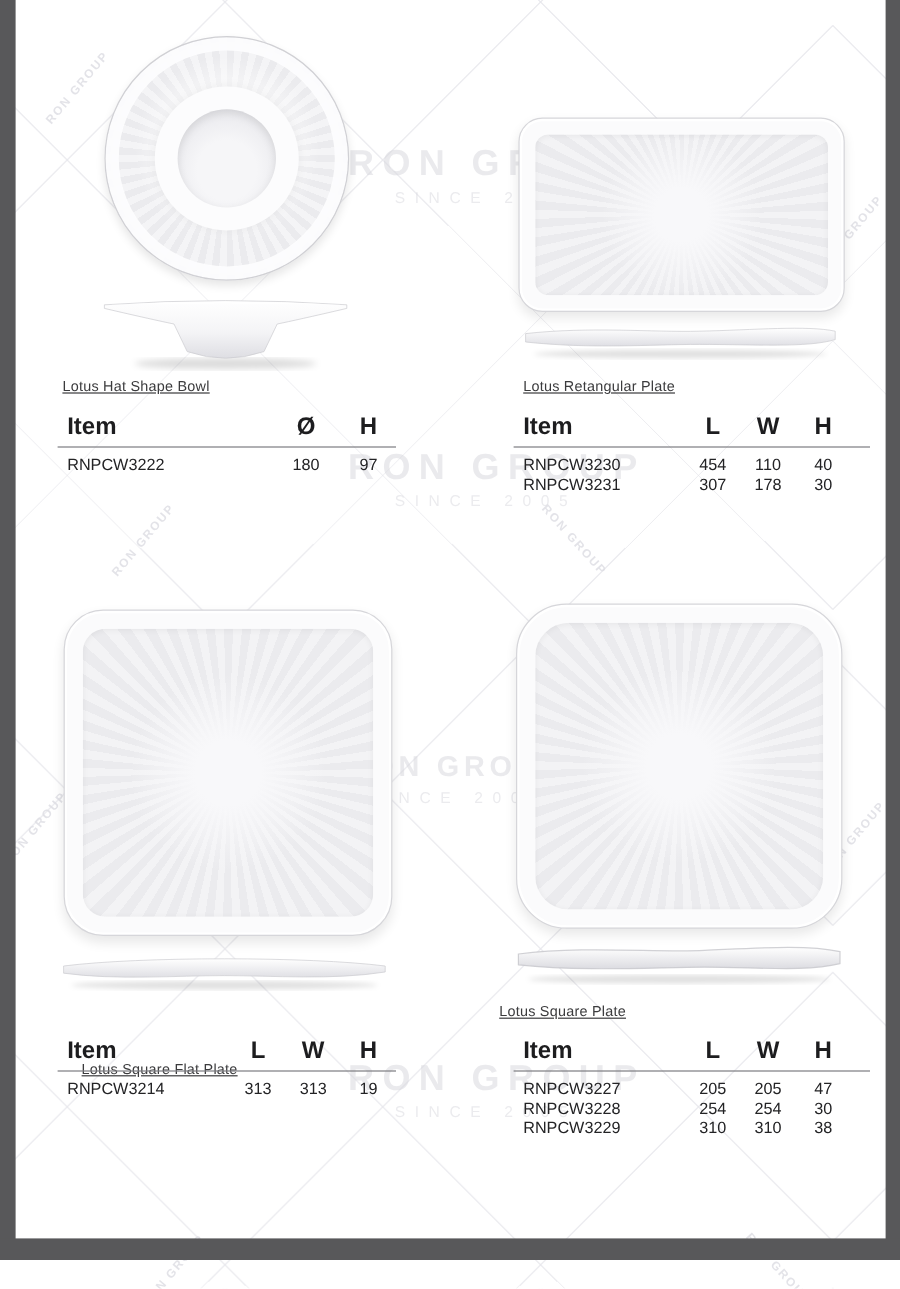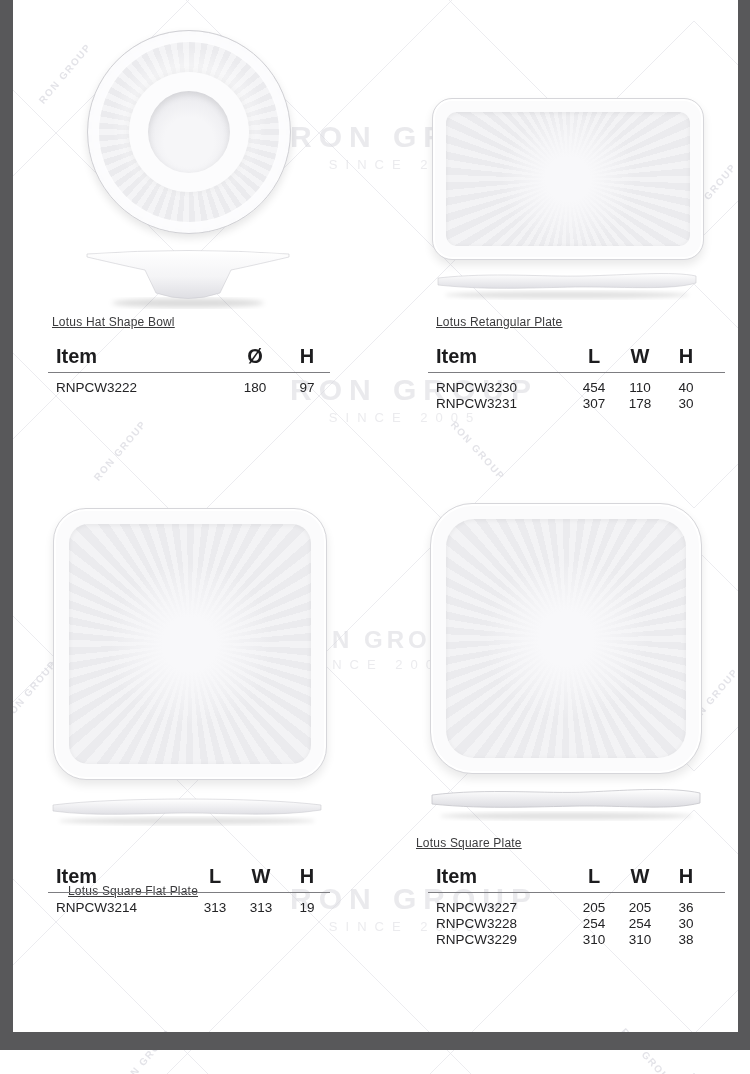--- a/index.html
+++ b/index.html
@@ -284,21 +284,21 @@
       <span class="item">Item</span>
       <span class="num">L</span>
       <span class="num">W</span>
       <span class="num">H</span>
     </div>
     <div class="rule"></div>
     <div class="grid4 trow">
       <span class="item">RNPCW3227</span>
       <span class="num">205</span>
       <span class="num">205</span>
-      <span class="num">36</span>
+      <span class="num">47</span>
     </div>
     <div class="grid4 trow">
       <span class="item">RNPCW3228</span>
       <span class="num">254</span>
       <span class="num">254</span>
       <span class="num">30</span>
     </div>
     <div class="grid4 trow">
       <span class="item">RNPCW3229</span>
       <span class="num">310</span>

